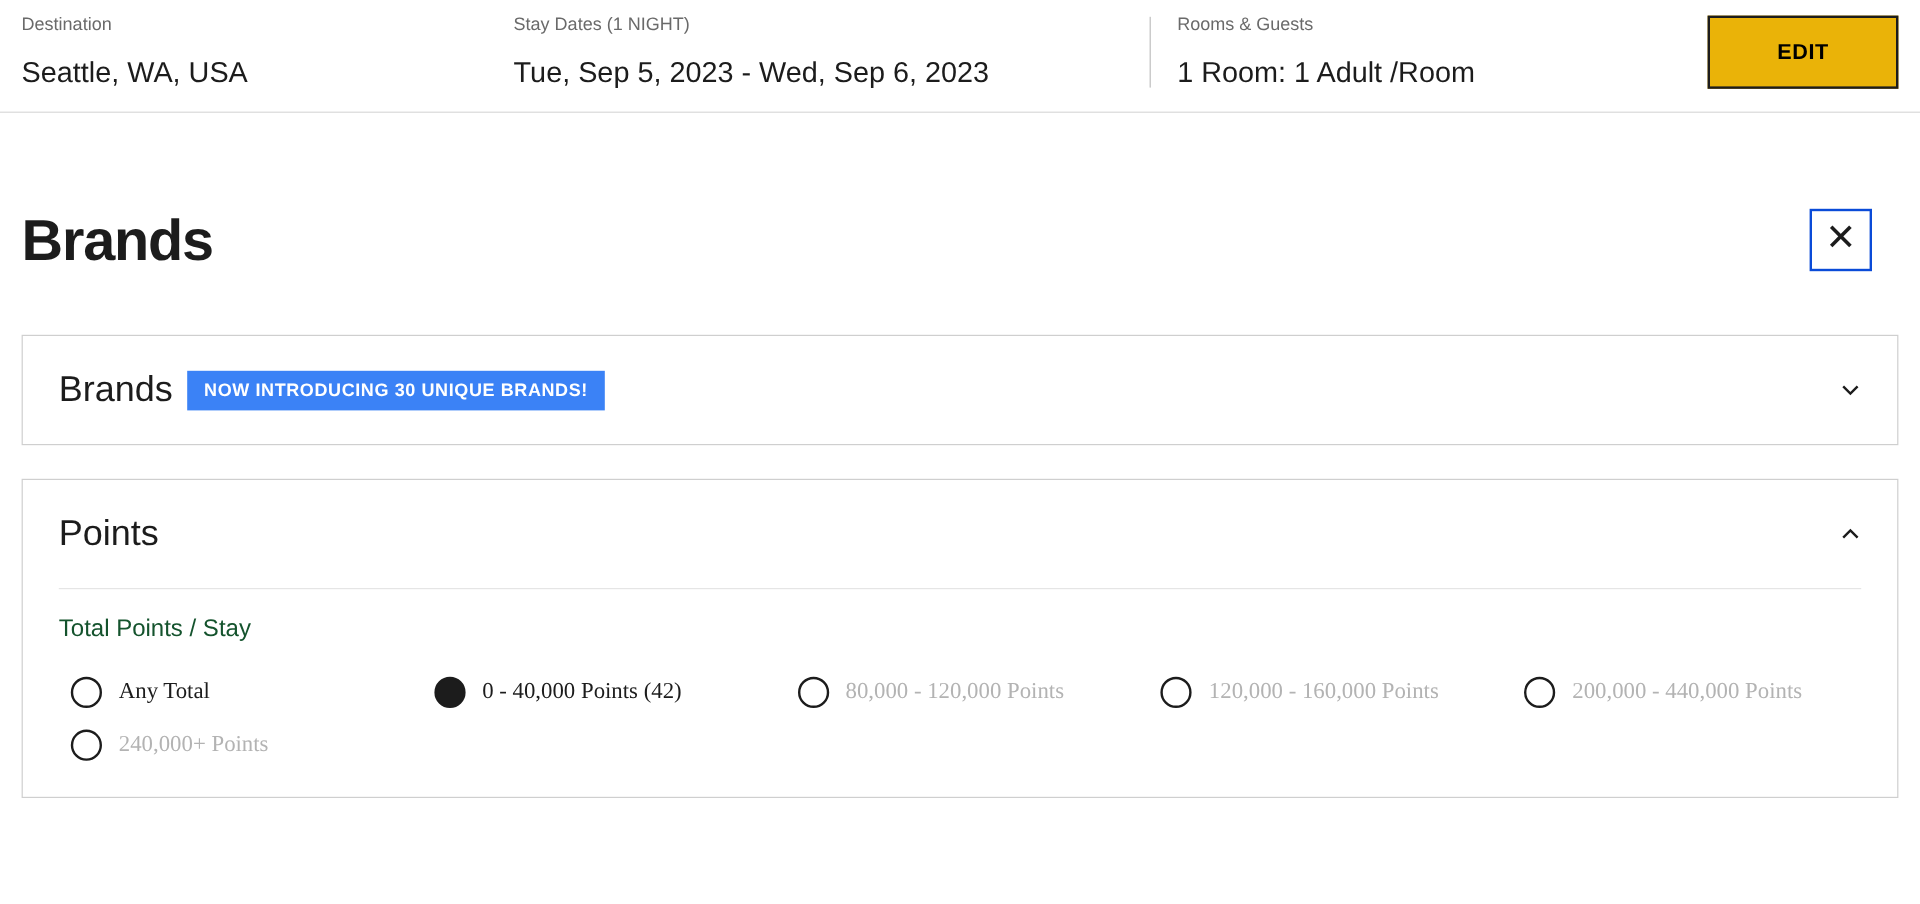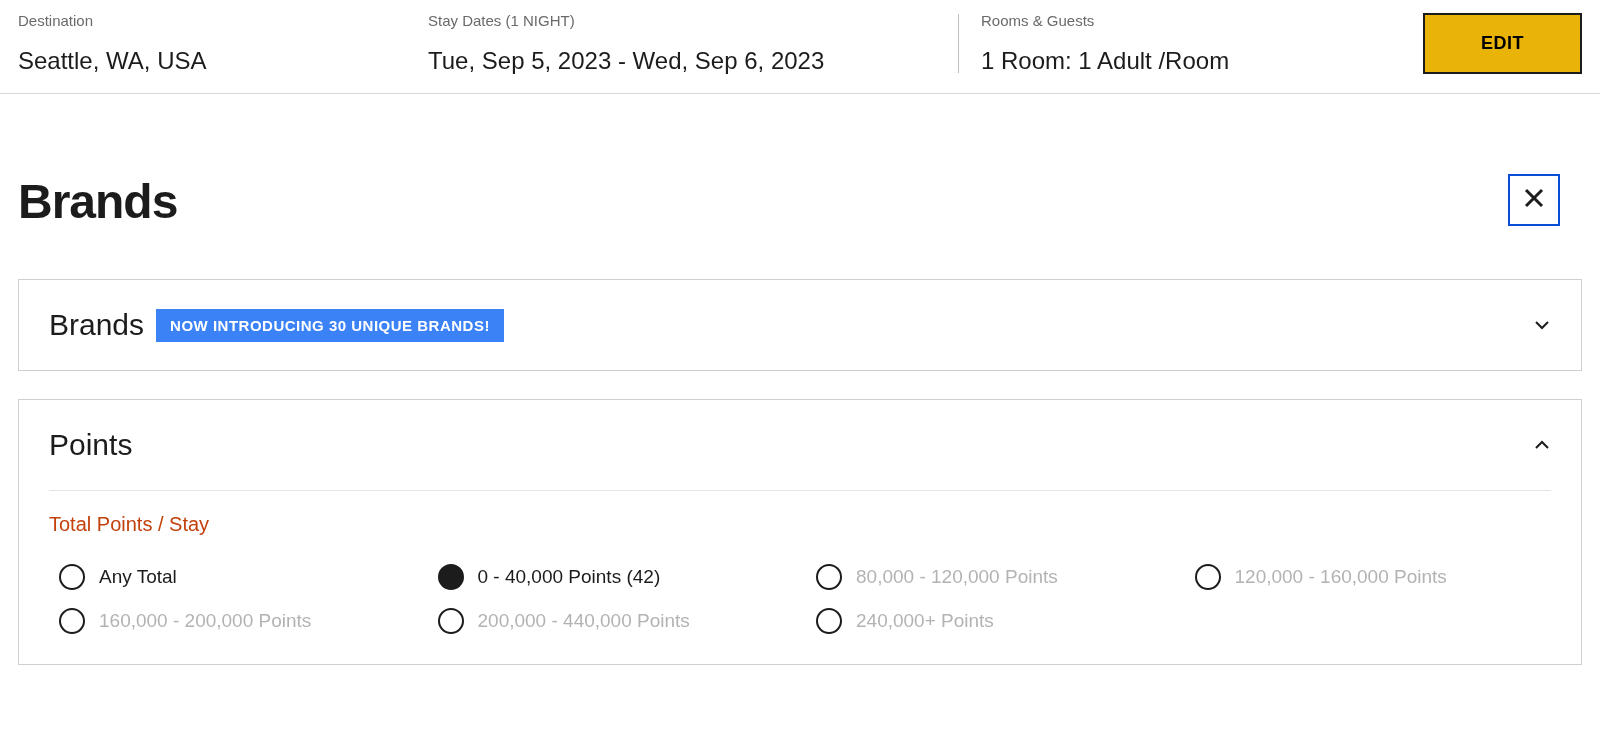--- a/index.html
+++ b/index.html
@@ -115,28 +115,29 @@
   }
   .card-body {
     padding: 0 30px 30px 30px;
   }
   .card-divider {
     border-top: 1px solid #e5e5e5;
     margin-bottom: 22px;
   }
   .subsection-label {
     font-size: 20px;
-    color: #c2410c;
+    color: #14532d;
     margin-bottom: 28px;
   }
   .radio-grid {
     display: grid;
-    grid-template-columns: repeat(4, 1fr);
+    grid-template-columns: repeat(5, 1fr);
     gap: 18px 22px;
     padding-left: 10px;
+    font-family: Liberation Serif, serif;
   }
   .radio-option {
     display: flex;
     align-items: center;
     gap: 14px;
     cursor: pointer;
   }
   .radio-option.disabled {
     cursor: default;
     align-items: center;
@@ -229,24 +230,20 @@
           <div class="radio-option disabled">
             <div class="radio-circle"></div>
             <span class="radio-label">80,000 - 120,000 Points</span>
           </div>
           <div class="radio-option disabled">
             <div class="radio-circle"></div>
             <span class="radio-label">120,000 - 160,000 Points</span>
           </div>
           <div class="radio-option disabled">
             <div class="radio-circle"></div>
-            <span class="radio-label">160,000 - 200,000 Points</span>
-          </div>
-          <div class="radio-option disabled">
-            <div class="radio-circle"></div>
             <span class="radio-label">200,000 - 440,000 Points</span>
           </div>
           <div class="radio-option disabled">
             <div class="radio-circle"></div>
             <span class="radio-label">240,000+ Points</span>
           </div>
         </div>
     </div>
   </div>
 

